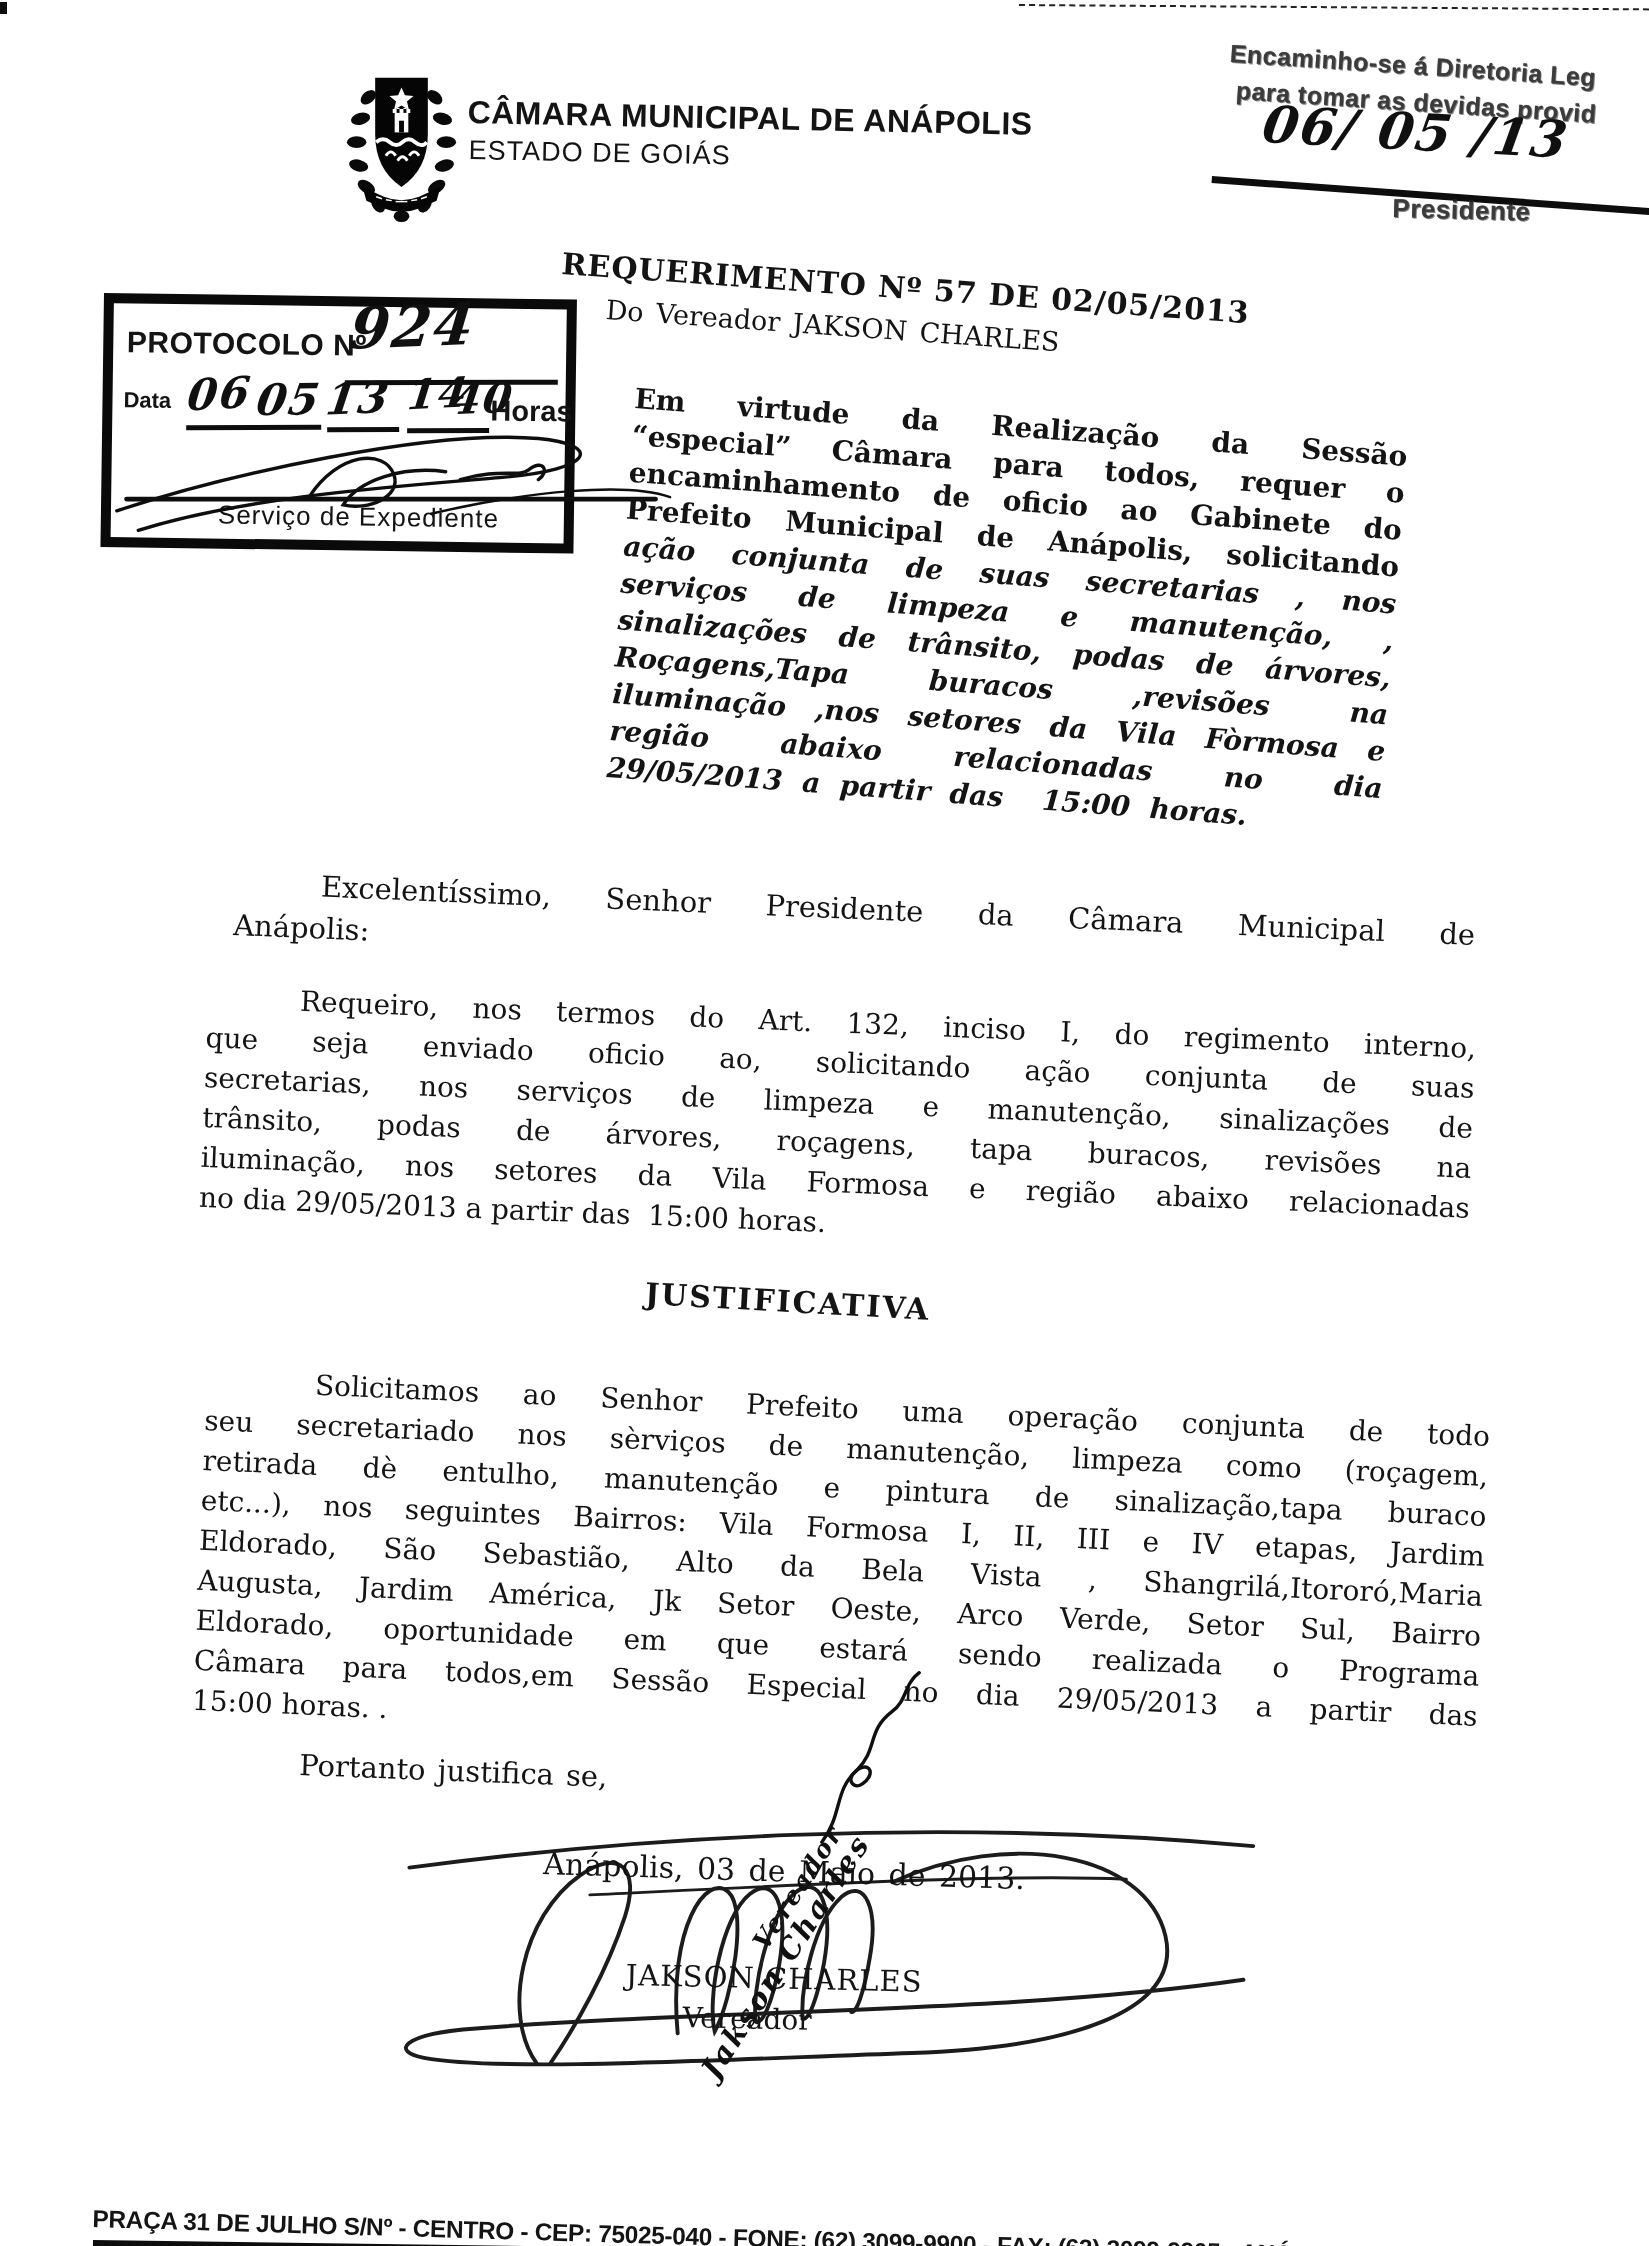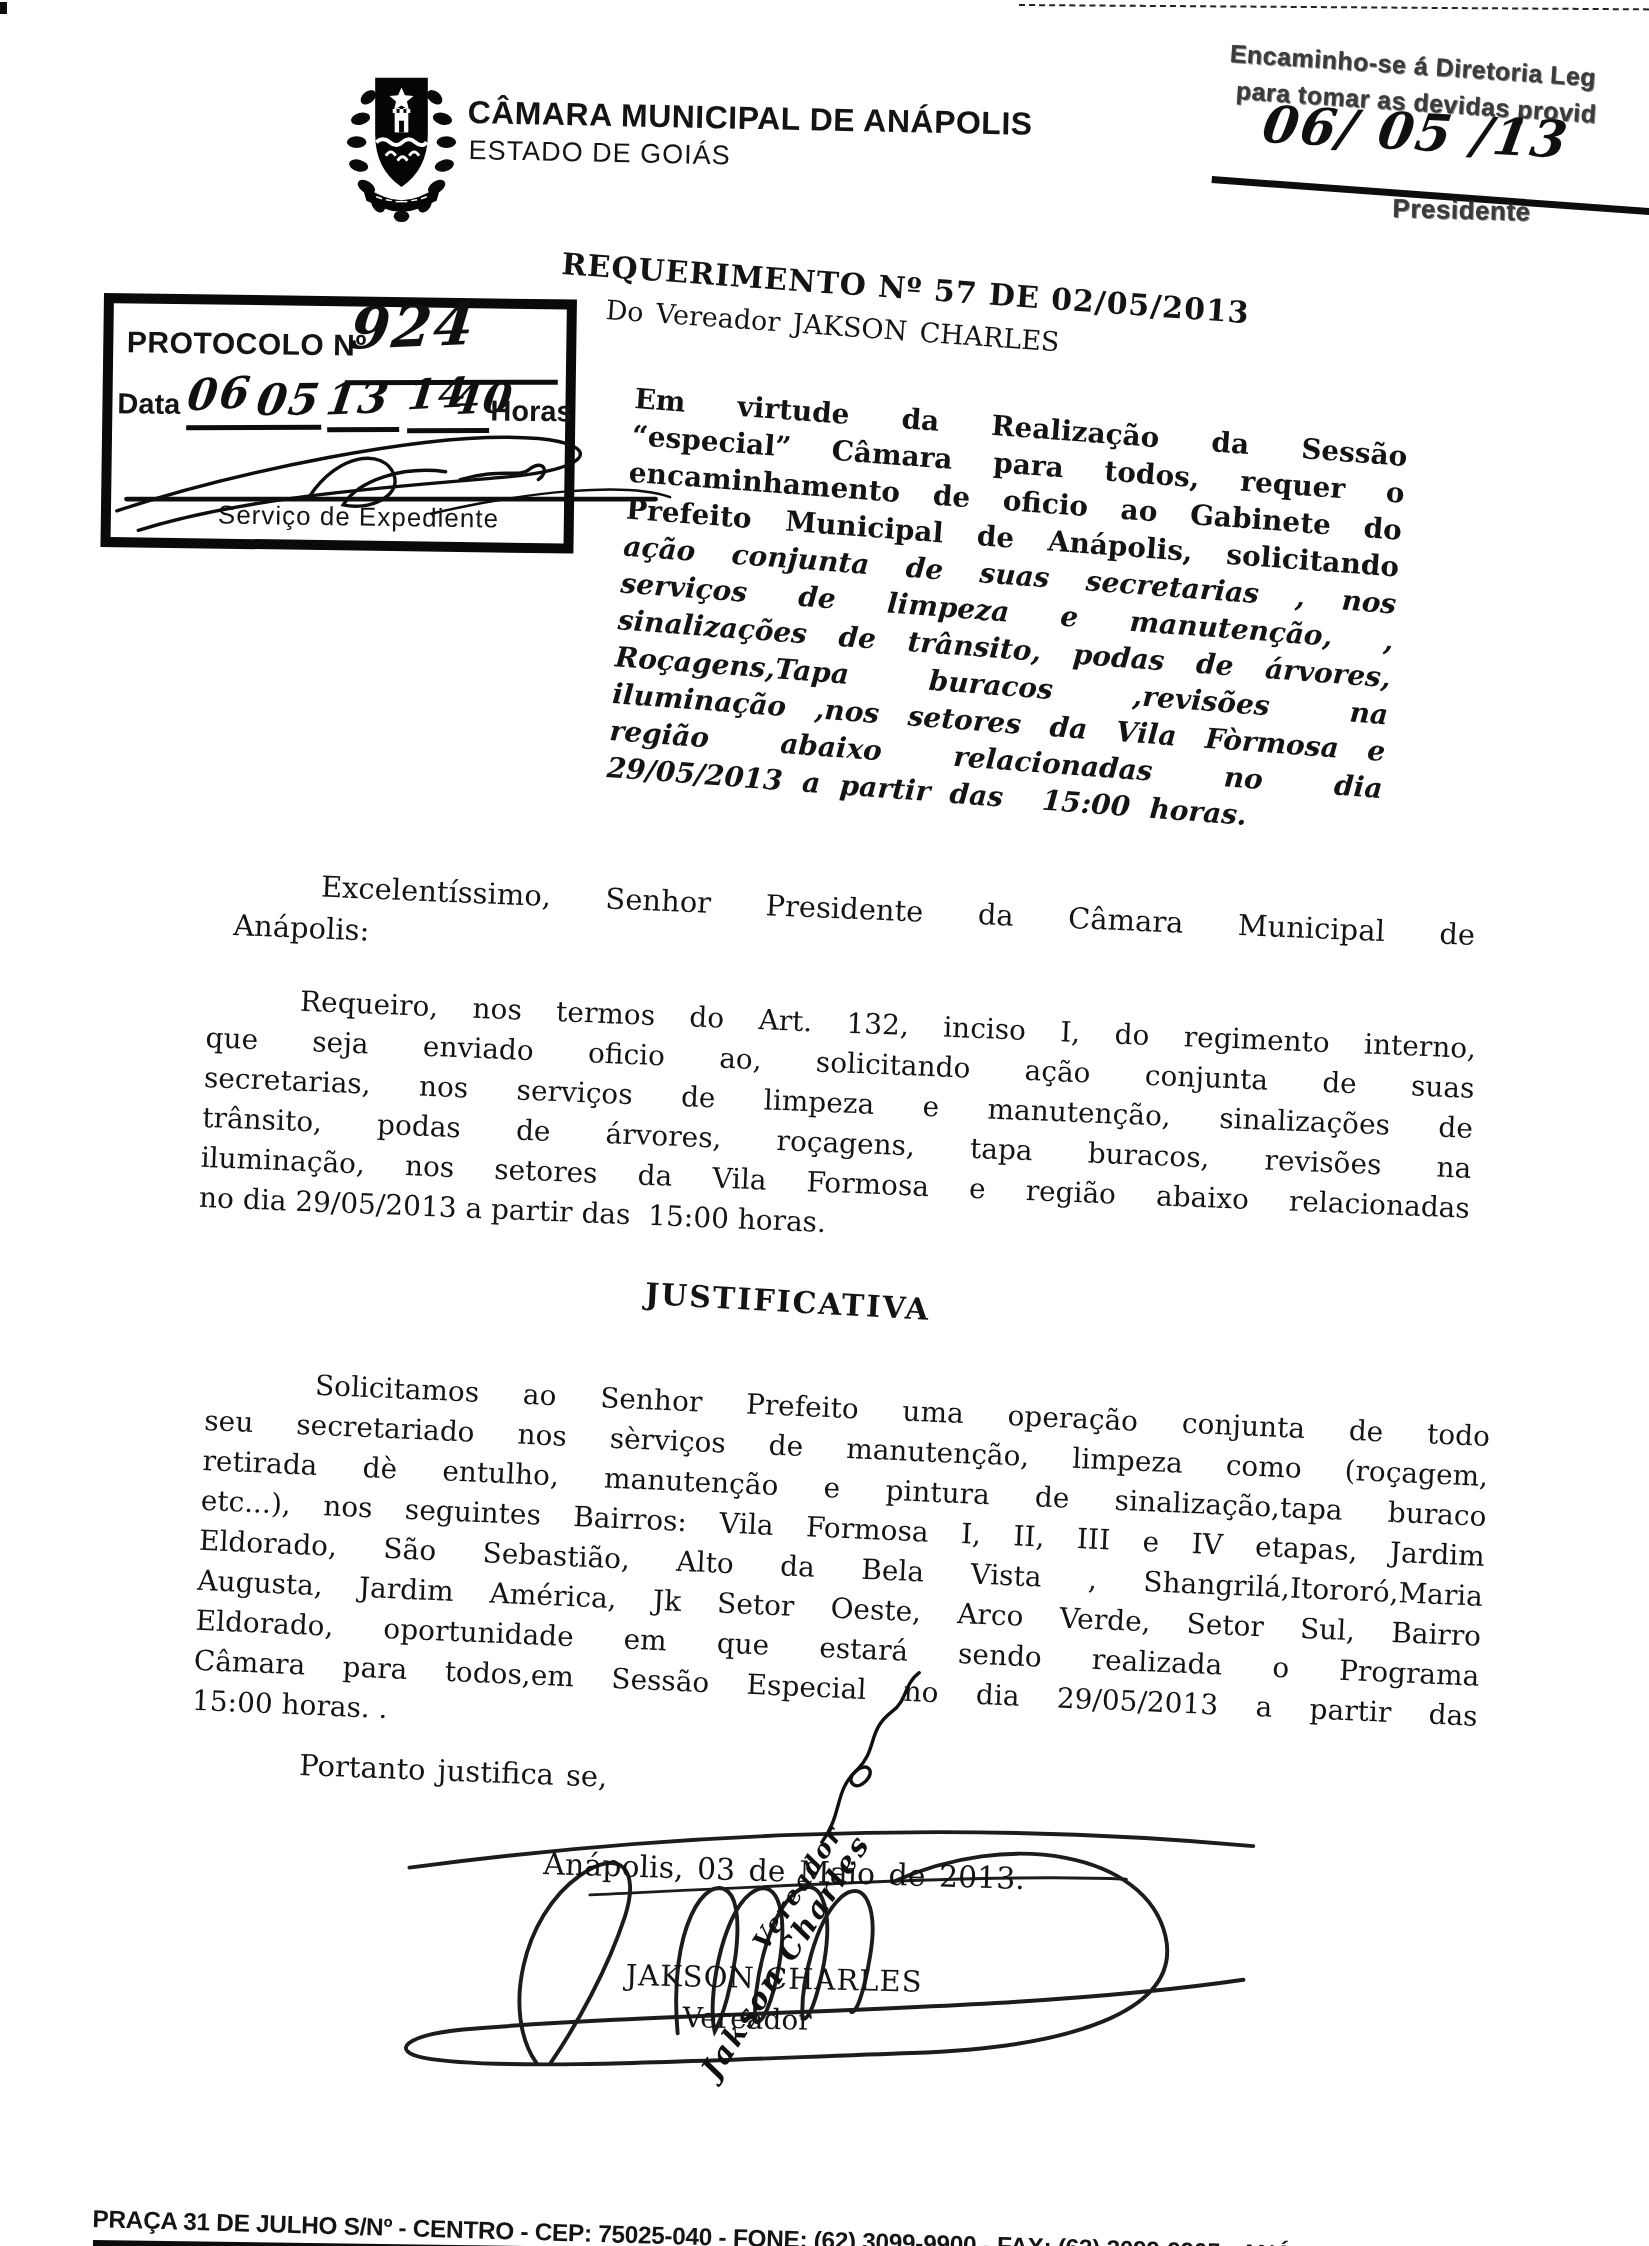--- a/index.html
+++ b/index.html
@@ -79,21 +79,21 @@
   <div class="abs blackline" style="left:1212px;top:176px;width:458px;height:6.8px;transform:rotate(4.2deg);"></div>
   <div class="abs grunge nowrap" style="left:1393px;top:193px;font-size:26px;transform:rotate(1.5deg);">Presidente</div>
 
   <div class="abs serif bold nowrap" style="left:563px;top:246px;font-size:30px;letter-spacing:1px;transform:rotate(4.1deg);">REQUERIMENTO Nº 57 DE 02/05/2013</div>
   <div class="abs serif nowrap" style="left:607px;top:294px;font-size:27px;word-spacing:3.9px;transform:rotate(4.1deg);">Do Vereador JAKSON CHARLES</div>
 
   <div class="abs" style="left:104px;top:293px;width:453px;height:234px;border:10.7px solid #0a0a0a;transform:rotate(.8deg);">
     <div class="abs sans bold nowrap" style="left:13.7px;top:21.5px;font-size:30px;letter-spacing:0.5px;">PROTOCOLO Nº</div>
     <div class="abs hand nowrap" style="left:240px;top:-11.7px;font-size:57px;transform:rotate(-3deg) skewX(-8deg);">924</div>
     <div class="abs blackline" style="left:232px;top:74px;width:213px;height:4.9px;transform:rotate(-1deg);"></div>
-    <div class="abs sans bold nowrap" style="left:5px;top:84px;font-size:29px;">Data</div>
+    <div class="abs sans bold nowrap" style="left:11px;top:84px;font-size:22px;">Data</div>
     <div class="abs hand" style="left:78px;top:66px;font-size:43px;transform:rotate(-4deg) skewX(-10deg);">06</div>
     <div class="abs hand" style="left:148px;top:70px;font-size:43px;transform:rotate(-2deg) skewX(-10deg);">05</div>
     <div class="abs hand" style="left:217px;top:68px;font-size:43px;transform:rotate(-3deg) skewX(-10deg);">13</div>
     <div class="abs hand" style="left:298px;top:64px;font-size:41px;transform:rotate(-4deg) skewX(-10deg);">14</div>
     <div class="abs hand" style="left:343px;top:68px;font-size:41px;transform:rotate(-3deg) skewX(-10deg);">40</div>
     <div class="abs blackline" style="left:74px;top:121px;width:135px;height:4.9px;transform:rotate(-1deg);"></div>
     <div class="abs blackline" style="left:215px;top:121px;width:72px;height:4.9px;transform:rotate(-1deg);"></div>
     <div class="abs blackline" style="left:295px;top:121px;width:82px;height:4.9px;transform:rotate(-1deg);"></div>
     <div class="abs sans bold nowrap" style="left:378px;top:86px;font-size:29px;">Horas</div>
     <div class="abs sans nowrap" style="left:107px;top:195px;font-size:26px;letter-spacing:1px;">Serviço de Expediente</div>

